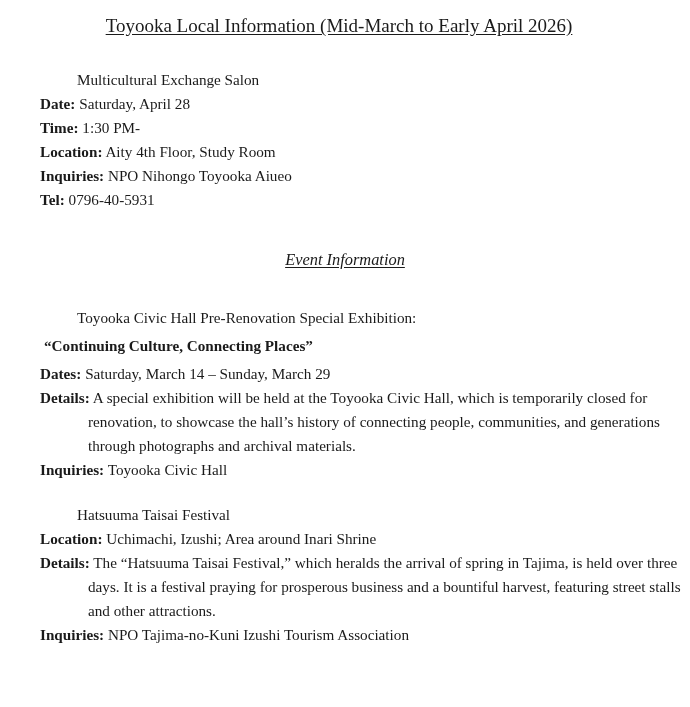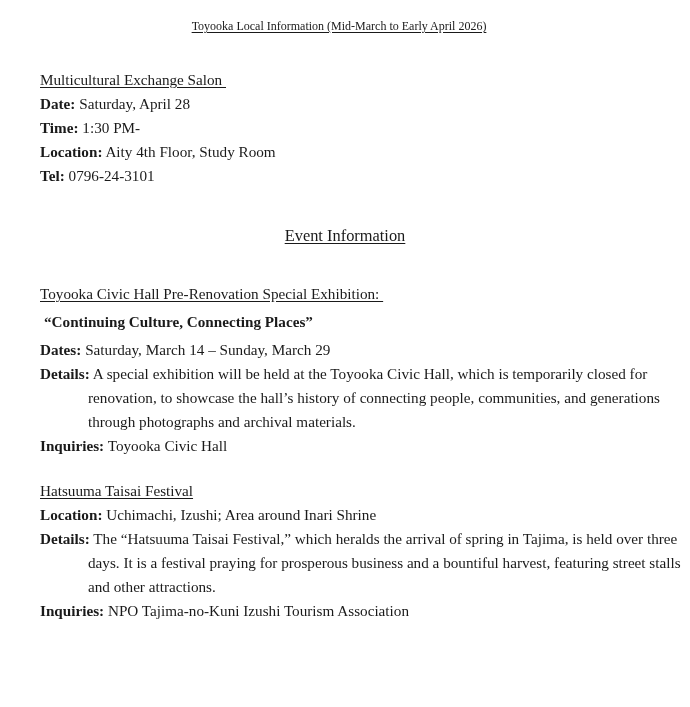--- a/index.html
+++ b/index.html
@@ -19,53 +19,54 @@
   }
   .page {
     position: relative;
     width: 690px;
     height: 707px;
     box-sizing: border-box;
     padding: 0;
   }
   .doc-title {
     text-align: center;
-    font-size: 12px;
+    font-size: 19px;
     line-height: 24px;
     margin: 14px 12px 0 0;
     font-weight: 400;
   }
   .doc-title .u {
     text-decoration: underline;
     text-underline-offset: 2px;
   }
   .section-title {
     text-align: center;
     font-size: 16.4px;
     line-height: 24px;
     margin: 0;
     font-weight: 400;
   }
   .section-title .u {
     text-decoration: underline;
     text-underline-offset: 2px;
+    font-style: italic;
   }
   .block {
     margin: 0;
     padding: 0 0 0 40px;
   }
   .heading {
     margin: 0;
     font-weight: 400;
     line-height: 24px;
     white-space: pre;
   }
   .heading .u {
-    text-decoration: underline;
     text-underline-offset: 2px;
+    margin-left: 37px;
   }
   .subtitle {
     margin: 4px;
     font-weight: bold;
     line-height: 24px;
   }
   .line {
     margin: 0;
     line-height: 24px;
   }
@@ -94,21 +95,22 @@
 
   <h1 class="doc-title"><span class="u">Toyooka Local Information (Mid-March to Early April 2026)</span></h1>
 
   <div class="gap-2"></div>
 
   <div class="block">
     <p class="heading"><span class="u">Multicultural Exchange Salon </span></p>
     <p class="line"><span class="lbl">Date:</span><span> Saturday, April 28</span></p>
     <p class="line"><span class="lbl">Time:</span><span> 1:30 PM-</span></p>
     <p class="line"><span class="lbl">Location:</span><span> Aity 4th Floor, Study Room</span></p>
-    <p class="line"><span class="lbl">Tel:</span><span> 0796-24-3101</span></p>
+    <p class="line"><span class="lbl">Inquiries:</span><span> NPO Nihongo Toyooka Aiueo</span></p>
+    <p class="line"><span class="lbl">Tel:</span><span> 0796-40-5931</span></p>
   </div>
 
   <div class="gap-4"></div>
 
   <h2 class="section-title"><span class="u">Event Information</span></h2>
 
   <div class="gap-5"></div>
 
   <div class="block">
     <p class="heading"><span class="u">Toyooka Civic Hall Pre-Renovation Special Exhibition: </span></p>

